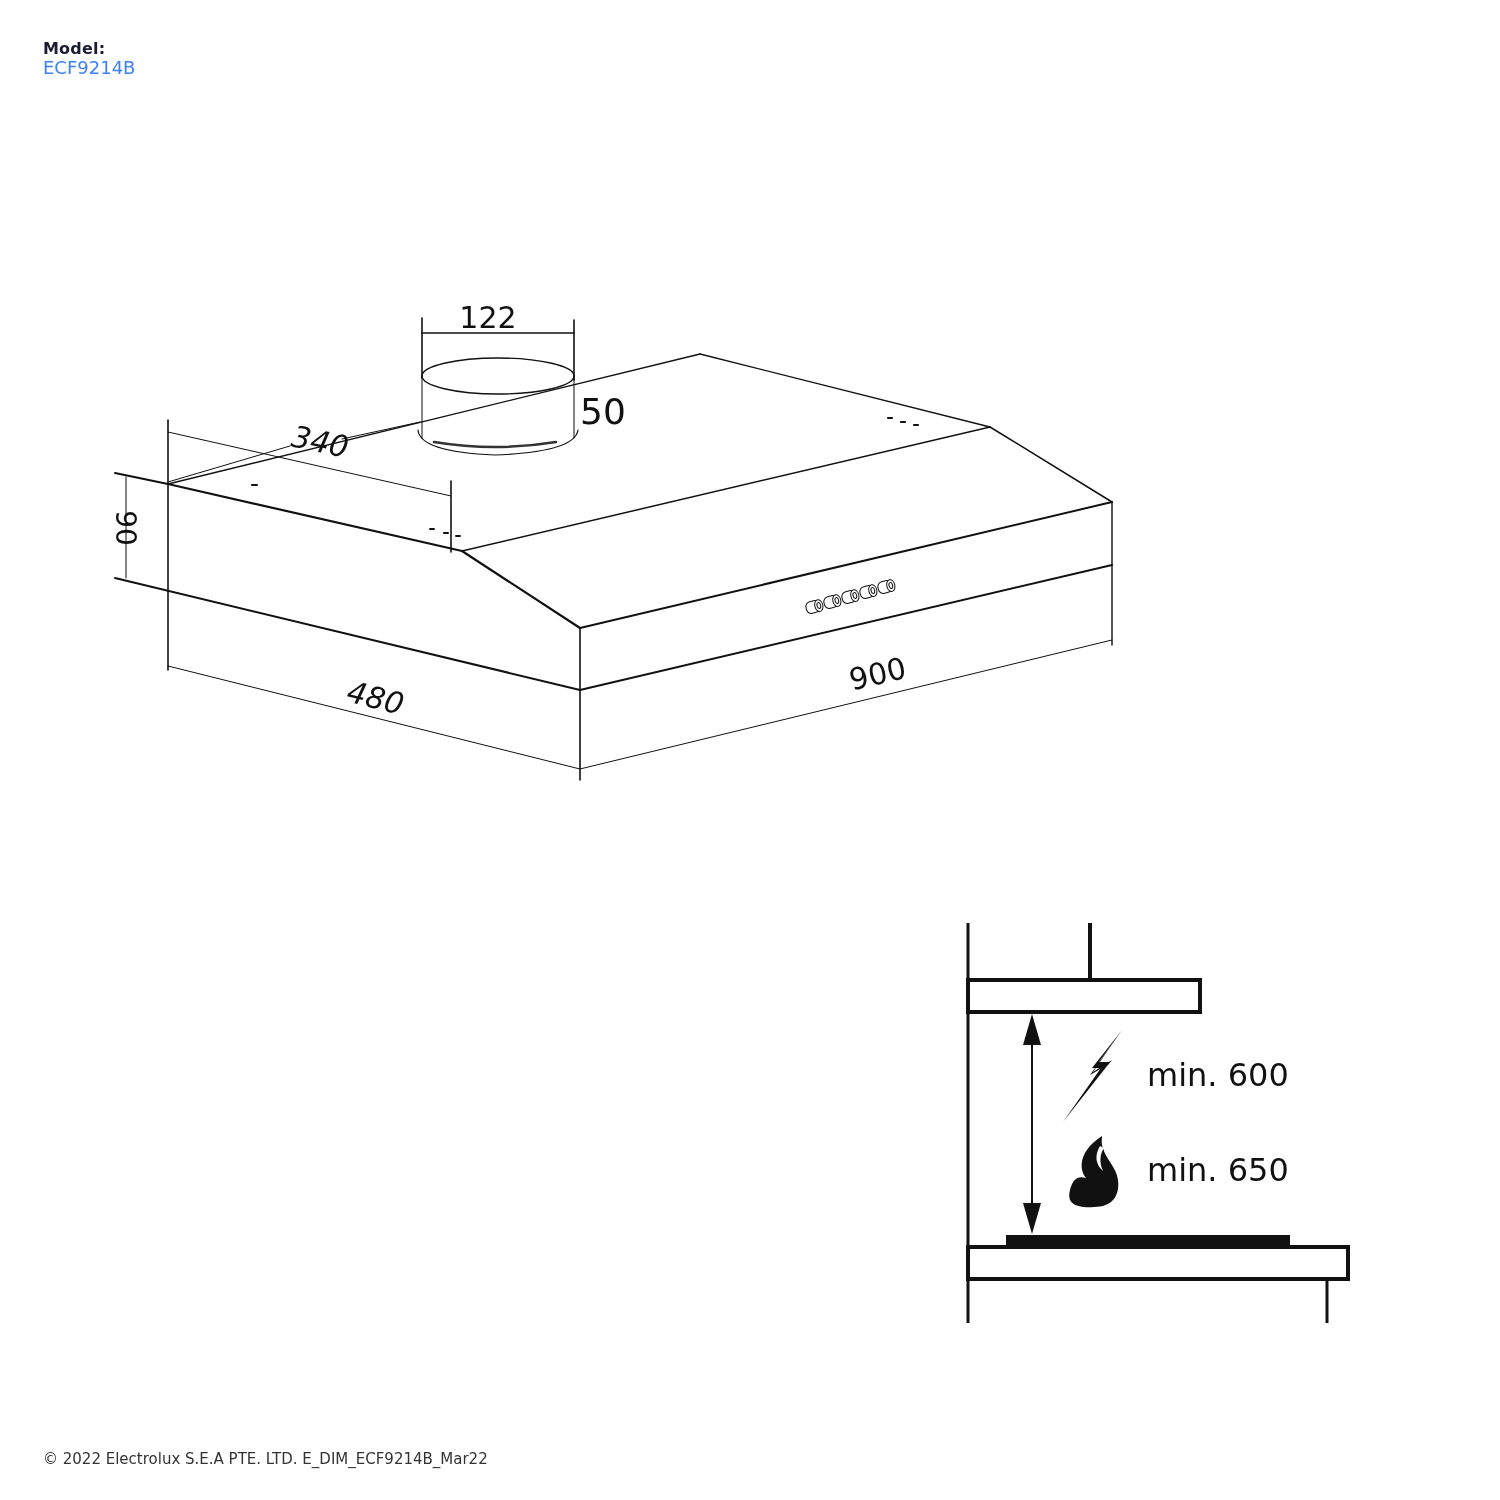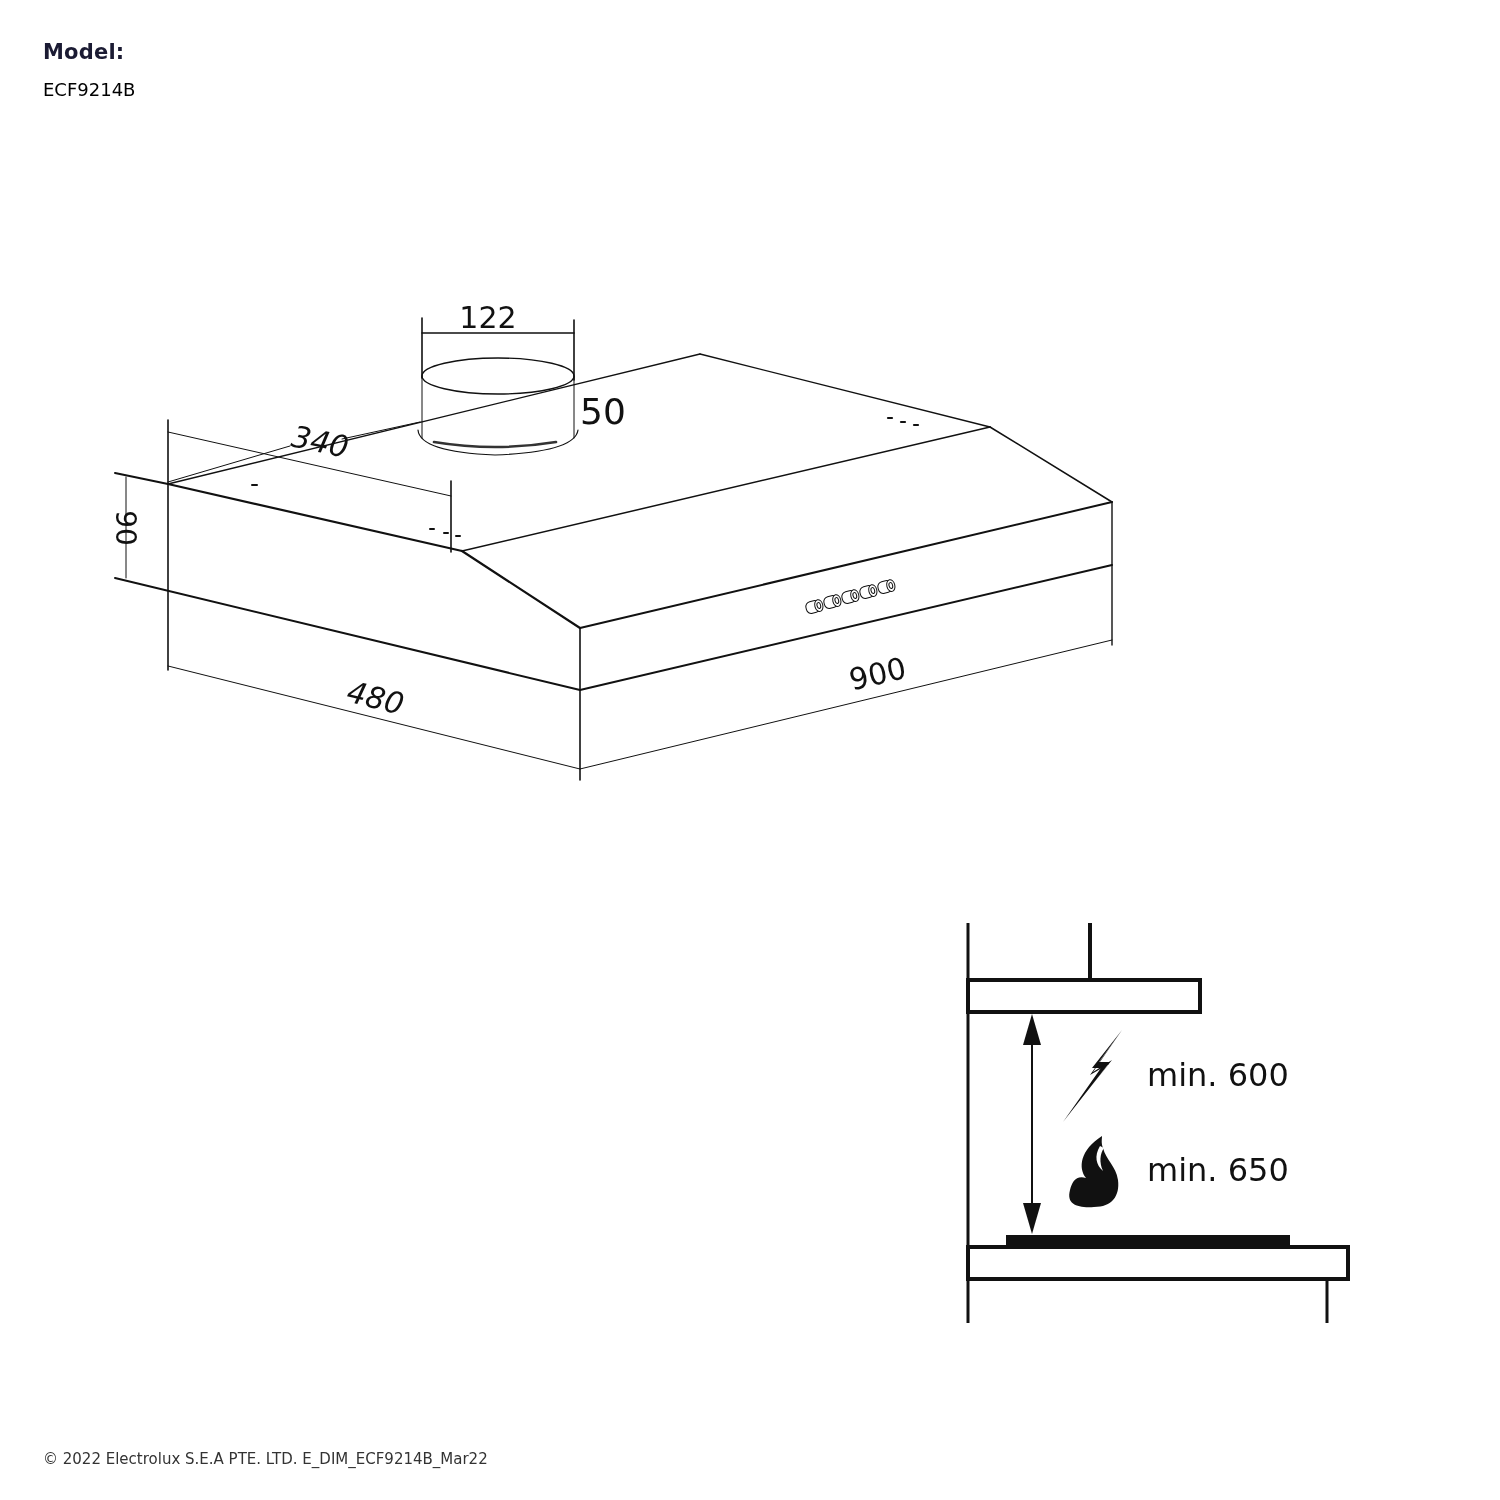--- a/index.html
+++ b/index.html
@@ -1,19 +1,19 @@
 <!DOCTYPE html>
 <html><head>
 <meta charset="utf-8">
 <style>
   html, body { margin: 0; padding: 0; background: #ffffff; }
   body { width: 1500px; height: 1500px; position: relative; overflow: hidden; font-family: "DejaVu Sans", sans-serif; color: #1a1a2e; }
   .model-block { position: absolute; left: 43px; top: 40px; line-height: 1.15; }
-  .model-label { font-weight: bold; font-size: 21px; color: #1b1b33; letter-spacing: 0.2px; }
-  .model-value { font-size: 18px; color: #000000; margin-top: 16px; }
+  .model-label { font-weight: bold; font-size: 16px; color: #1b1b33; letter-spacing: 0.2px; }
+  .model-value { font-size: 18px; color: #3b82f6; }
   .footer { position: absolute; left: 43px; top: 1450px; font-size: 15px; color: #333; }
   svg.drawing { position: absolute; left: 0; top: 0; }
   .dimtxt { font-family: "DejaVu Sans", sans-serif; fill: #111; }
   .clrtxt { font-family: "DejaVu Sans", sans-serif; fill: #111; font-size: 32px; }
 </style>
 </head>
 <body>
 
 <div class="model-block">
   <div class="model-label">Model:</div>

